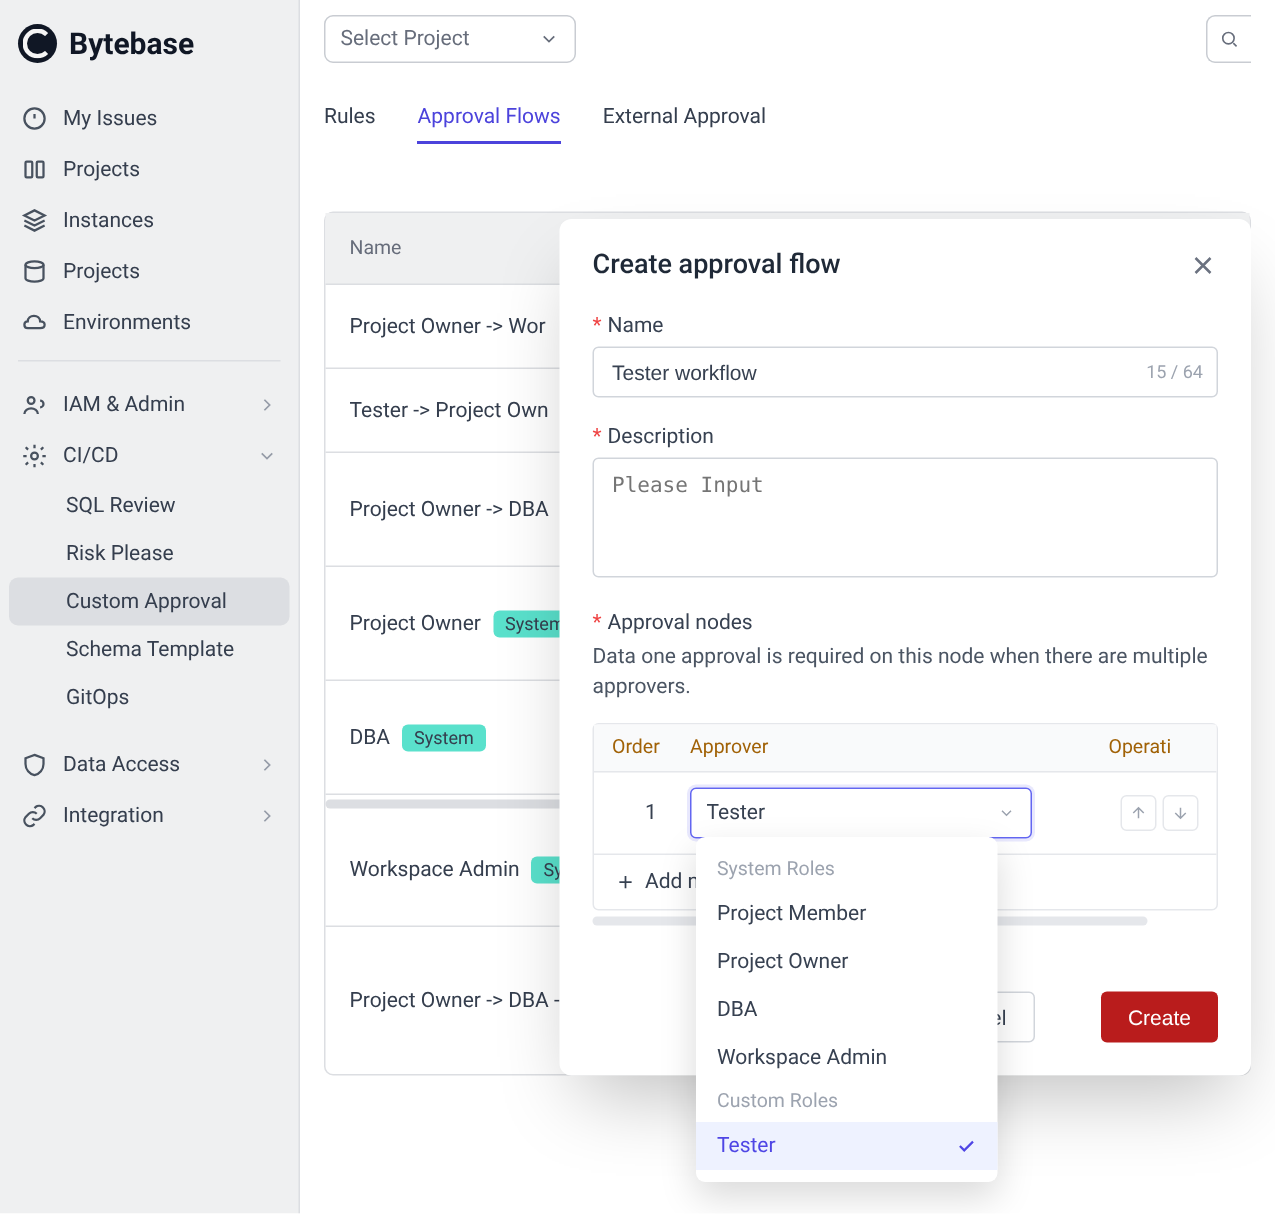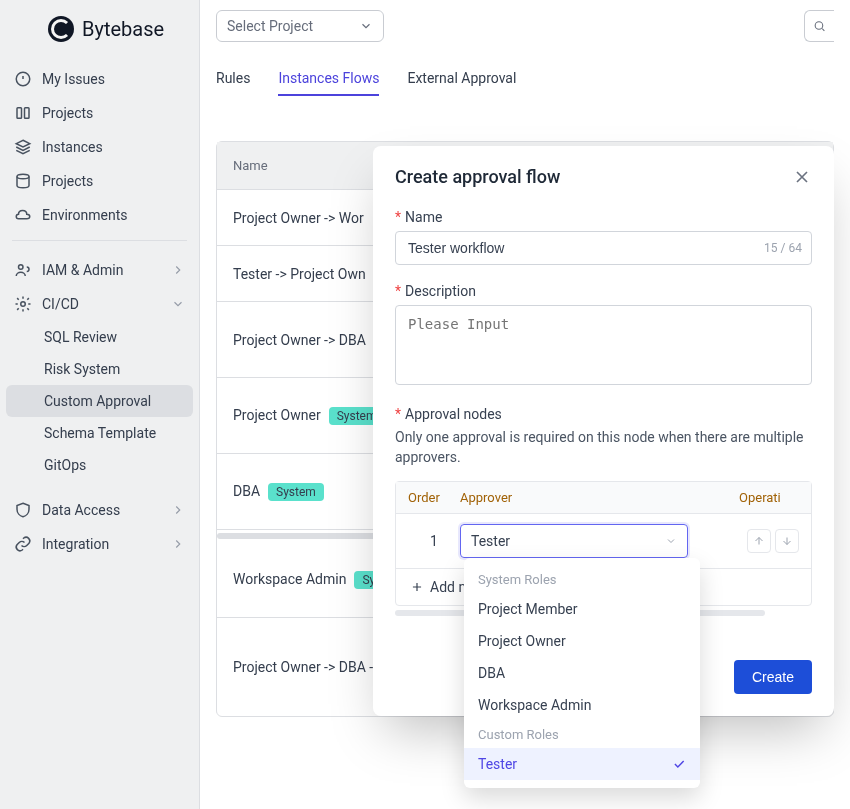--- a/index.html
+++ b/index.html
@@ -1,19 +1,19 @@
 <!DOCTYPE html>
 <html><head>
   <meta charset="utf-8">
   <style>
     * { box-sizing: border-box; margin: 0; padding: 0; }
     body { font-family: -apple-system, BlinkMacSystemFont, "Segoe UI", Roboto, sans-serif; font-size: 14px; color: #374151; background: #fff; width: 850px; height: 809px; position: relative; overflow: hidden; }
     
     .sidebar { position: absolute; left: 0; top: 0; width: 200px; height: 100%; background: #f9fafb; border-right: 1px solid #e5e7eb; padding-top: 8px; }
-    .logo { display: flex; align-items: center; gap: 8px; padding: 8px 12px; font-size: 20px; font-weight: 400; color: #111827; margin-left: 36px; }
+    .logo { display: flex; align-items: center; gap: 8px; padding: 8px 12px; font-size: 20px; font-weight: 700; color: #111827; }
     .logo-mark { width: 26px; height: 26px; background: #111827; border-radius: 50%; display: flex; align-items: center; justify-content: center; }
     .logo-mark::after { content: ""; width: 14px; height: 14px; border: 3px solid #fff; border-radius: 50%; border-right-color: transparent; }
     .nav { list-style: none; margin-top: 12px; }
     .nav-item { display: flex; align-items: center; gap: 10px; padding: 8px 14px; color: #374151; cursor: pointer; }
     .nav-item .ic { width: 18px; height: 18px; color: #4b5563; flex-shrink: 0; }
     .nav-item .chev { margin-left: auto; width: 14px; height: 14px; color: #9ca3af; }
     .nav-divider { height: 1px; background: #e5e7eb; margin: 8px 12px; }
     .sub-nav { list-style: none; }
     .sub-nav-item { padding: 8px 14px 8px 38px; cursor: pointer; border-radius: 6px; margin: 0 6px; }
     .sub-nav-item.active { background: #e5e7eb; }
@@ -65,23 +65,23 @@
     .op-btns { margin-left: auto; display: flex; gap: 4px; }
     .op-btn { width: 24px; height: 24px; border: 1px solid #e5e7eb; border-radius: 4px; display: flex; align-items: center; justify-content: center; color: #9ca3af; }
     
     .add-node { display: flex; align-items: center; gap: 6px; padding: 10px 14px; border-top: 1px solid #e5e7eb; cursor: pointer; color: #374151; }
     .modal-scrollbar { height: 10px; padding: 2px 0; margin-top: 2px; }
     .modal-scrollbar-thumb { width: 370px; height: 6px; background: #e5e7eb; border-radius: 3px; }
     
     .modal-footer { display: flex; justify-content: flex-end; gap: 10px; margin-top: 42px; }
     .btn { padding: 8px 18px; border-radius: 4px; font-size: 14px; cursor: pointer; }
     .btn-cancel { border: 1px solid #d1d5db; background: #fff; color: #374151; }
-    .btn-create { border: none; background: #1d4ed8; color: #fff; margin-left: 34px; }
-    
-    .dropdown { position: absolute; left: 464px; top: 558px; width: 236px; background: #fff; border-radius: 6px; box-shadow: 0 10px 25px rgba(0,0,0,0.15); z-index: 20; padding: 8px 0; }
+    .btn-create { border: none; background: #b91c1c; color: #fff; margin-left: 34px; }
+    
+    .dropdown { position: absolute; left: 464px; top: 558px; width: 201px; background: #fff; border-radius: 6px; box-shadow: 0 10px 25px rgba(0,0,0,0.15); z-index: 20; padding: 8px 0; }
     .dd-group { padding: 6px 14px; color: #9ca3af; font-size: 13px; }
     .dd-item { padding: 8px 14px; cursor: pointer; display: flex; align-items: center; }
     .dd-item.selected { background: #eef2ff; color: #4f46e5; }
     .dd-item .check { margin-left: auto; width: 14px; height: 14px; color: #4f46e5; }
   </style>
 </head>
 <body>
 
 <div class="sidebar">
   <div class="logo">
@@ -141,21 +141,21 @@
           <path d="M12 2v3M12 19v3M4.2 4.2l2.1 2.1M17.7 17.7l2.1 2.1M2 12h3M19 12h3M4.2 19.8l2.1-2.1M17.7 6.3l2.1-2.1"></path>
         </svg>
       <span>CI/CD</span>
       <svg class="chev" viewBox="0 0 24 24" fill="none" stroke="currentColor" stroke-width="2">
           <path d="M6 9l6 6 6-6"></path>
         </svg>
     </li>
   </ul>
   <ul class="sub-nav">
     <li class="sub-nav-item"><span>SQL Review</span></li>
-    <li class="sub-nav-item"><span>Risk System</span></li>
+    <li class="sub-nav-item"><span>Risk Please</span></li>
     <li class="sub-nav-item active"><span>Custom Approval</span></li>
     <li class="sub-nav-item"><span>Schema Template</span></li>
     <li class="sub-nav-item"><span>GitOps</span></li>
   </ul>
   <ul class="nav">
     <li class="nav-item">
       <svg class="ic" viewBox="0 0 24 24" fill="none" stroke="currentColor" stroke-width="2">
           <path d="M12 3l8 3v5c0 5-3.5 9-8 10-4.5-1-8-5-8-10V6l8-3z"></path>
         </svg>
       <span>Data Access</span>
@@ -185,21 +185,21 @@
     </div>
     <div class="search">
       <svg width="16" height="16" viewBox="0 0 24 24" fill="none" stroke="currentColor" stroke-width="2">
           <circle cx="11" cy="11" r="7"></circle>
           <path d="M21 21l-4-4"></path>
         </svg>
     </div>
   </div>
   <div class="tabs">
     <div class="tab"><span>Rules</span></div>
-    <div class="tab active"><span>Instances Flows</span></div>
+    <div class="tab active"><span>Approval Flows</span></div>
     <div class="tab"><span>External Approval</span></div>
   </div>
   <div class="table-wrap">
     <div class="table-row table-header">
       <div class="cell-name">Name</div>
     </div>
     <div class="table-row">
         <div class="cell-name">Project Owner -&gt; Wor</div>
       </div>
     <div class="table-row">
@@ -237,21 +237,21 @@
   <label class="form-label"><span class="req">*</span><span>Name</span></label>
   <div class="input-wrap">
     <input class="text-input" value="Tester workflow" style="">
     <span class="char-count">15 / 64</span>
   </div>
   <label class="form-label"><span class="req">*</span><span>Description</span></label>
   <div class="input-wrap">
     <textarea class="textarea" placeholder="Please Input" style=""></textarea>
   </div>
   <label class="form-label"><span class="req">*</span><span>Approval nodes</span></label>
-  <div class="hint">Only one approval is required on this node when there are multiple approvers.</div>
+  <div class="hint">Data one approval is required on this node when there are multiple approvers.</div>
   <div class="nodes-table">
     <div class="nodes-header">
       <div class="col-order">Order</div>
       <div class="col-approver">Approver</div>
       <div class="col-ops">Operati</div>
     </div>
     <div class="nodes-row">
       <div class="order-num">1</div>
       <div class="approver-select">
         <span>Tester</span>

